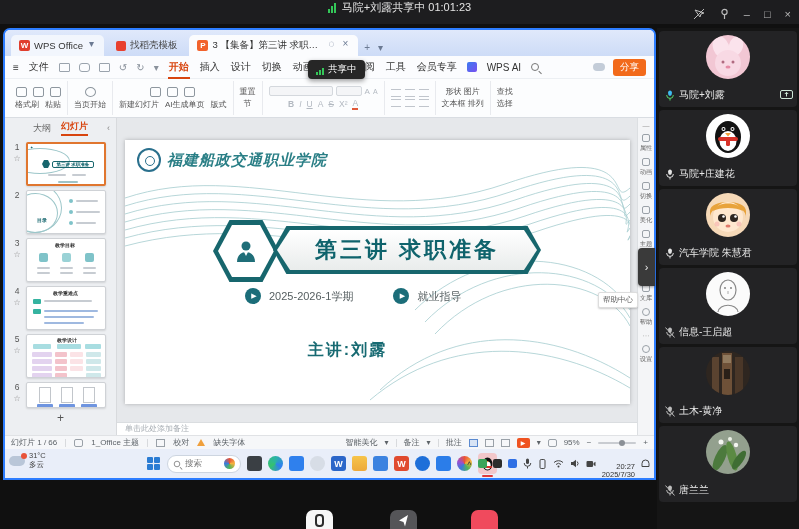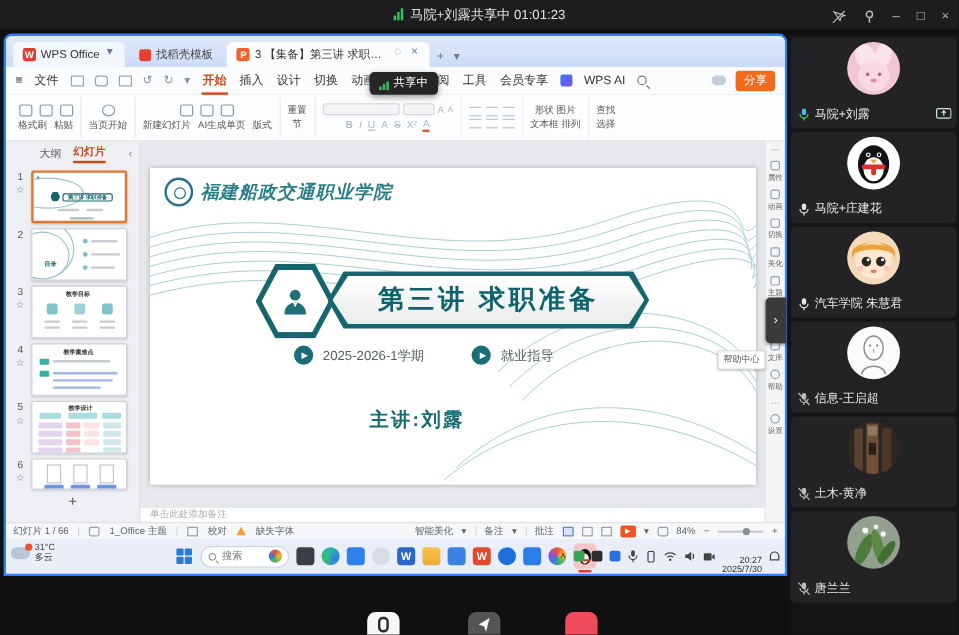--- a/index.html
+++ b/index.html
@@ -2,21 +2,21 @@
 <html><head>
 <meta charset="utf-8">
 <style>
   * { margin:0; padding:0; box-sizing:border-box; }
   html,body { width:799px; height:529px; overflow:hidden; background:#101010;
     font-family:"Liberation Sans","DejaVu Sans",sans-serif; }
   #root { position:relative; width:799px; height:529px; background:#101010; overflow:hidden; }
 
   
   .titlebar { position:absolute; left:0; top:0; width:799px; height:24px; background:#1d1d1f;
-    display:flex; align-items:center; justify-content:center; z-index:30; }
+    display:flex; align-items:flex-start; justify-content:center; z-index:30; }
   .tb-center { display:flex; align-items:center; gap:6px; color:#e4e4e4; font-size:11px; }
   .sigbars { display:flex; align-items:flex-end; gap:1px; height:10px; }
   .sigbars i { display:block; width:2px; background:#34c759; }
   .sigbars i:nth-child(1){height:4px}.sigbars i:nth-child(2){height:7px}.sigbars i:nth-child(3){height:10px}
   .tb-right { position:absolute; right:8px; top:0; height:28px; display:flex; align-items:center; gap:14px; color:#b9b9b9; font-size:11px; }
   .tb-right .glyph { cursor:default; }
 
   
   .share { position:absolute; left:3px; top:28px; width:653px; height:452px;
     border:2px solid #2d7dff; border-radius:7px 7px 0 0; background:#fff; overflow:hidden;
@@ -568,21 +568,21 @@
         <span>备注</span>
         <span>▾</span>
         <span class="sb-sep"></span>
         <span>批注</span>
         <span class="viewico on"></span>
         <span class="viewico"></span>
         <span class="viewico"></span>
         <span class="playbtn">▶</span>
         <span>▾</span>
         <span class="viewico" style="border-radius:2px"></span>
-        <span>84%</span>
+        <span>95%</span>
         <span>−</span>
         <span class="zslider">
             <i></i>
           </span>
         <span>+</span>
       </div>
     </div>
 
     <div class="taskbar">
       <div class="weather">

